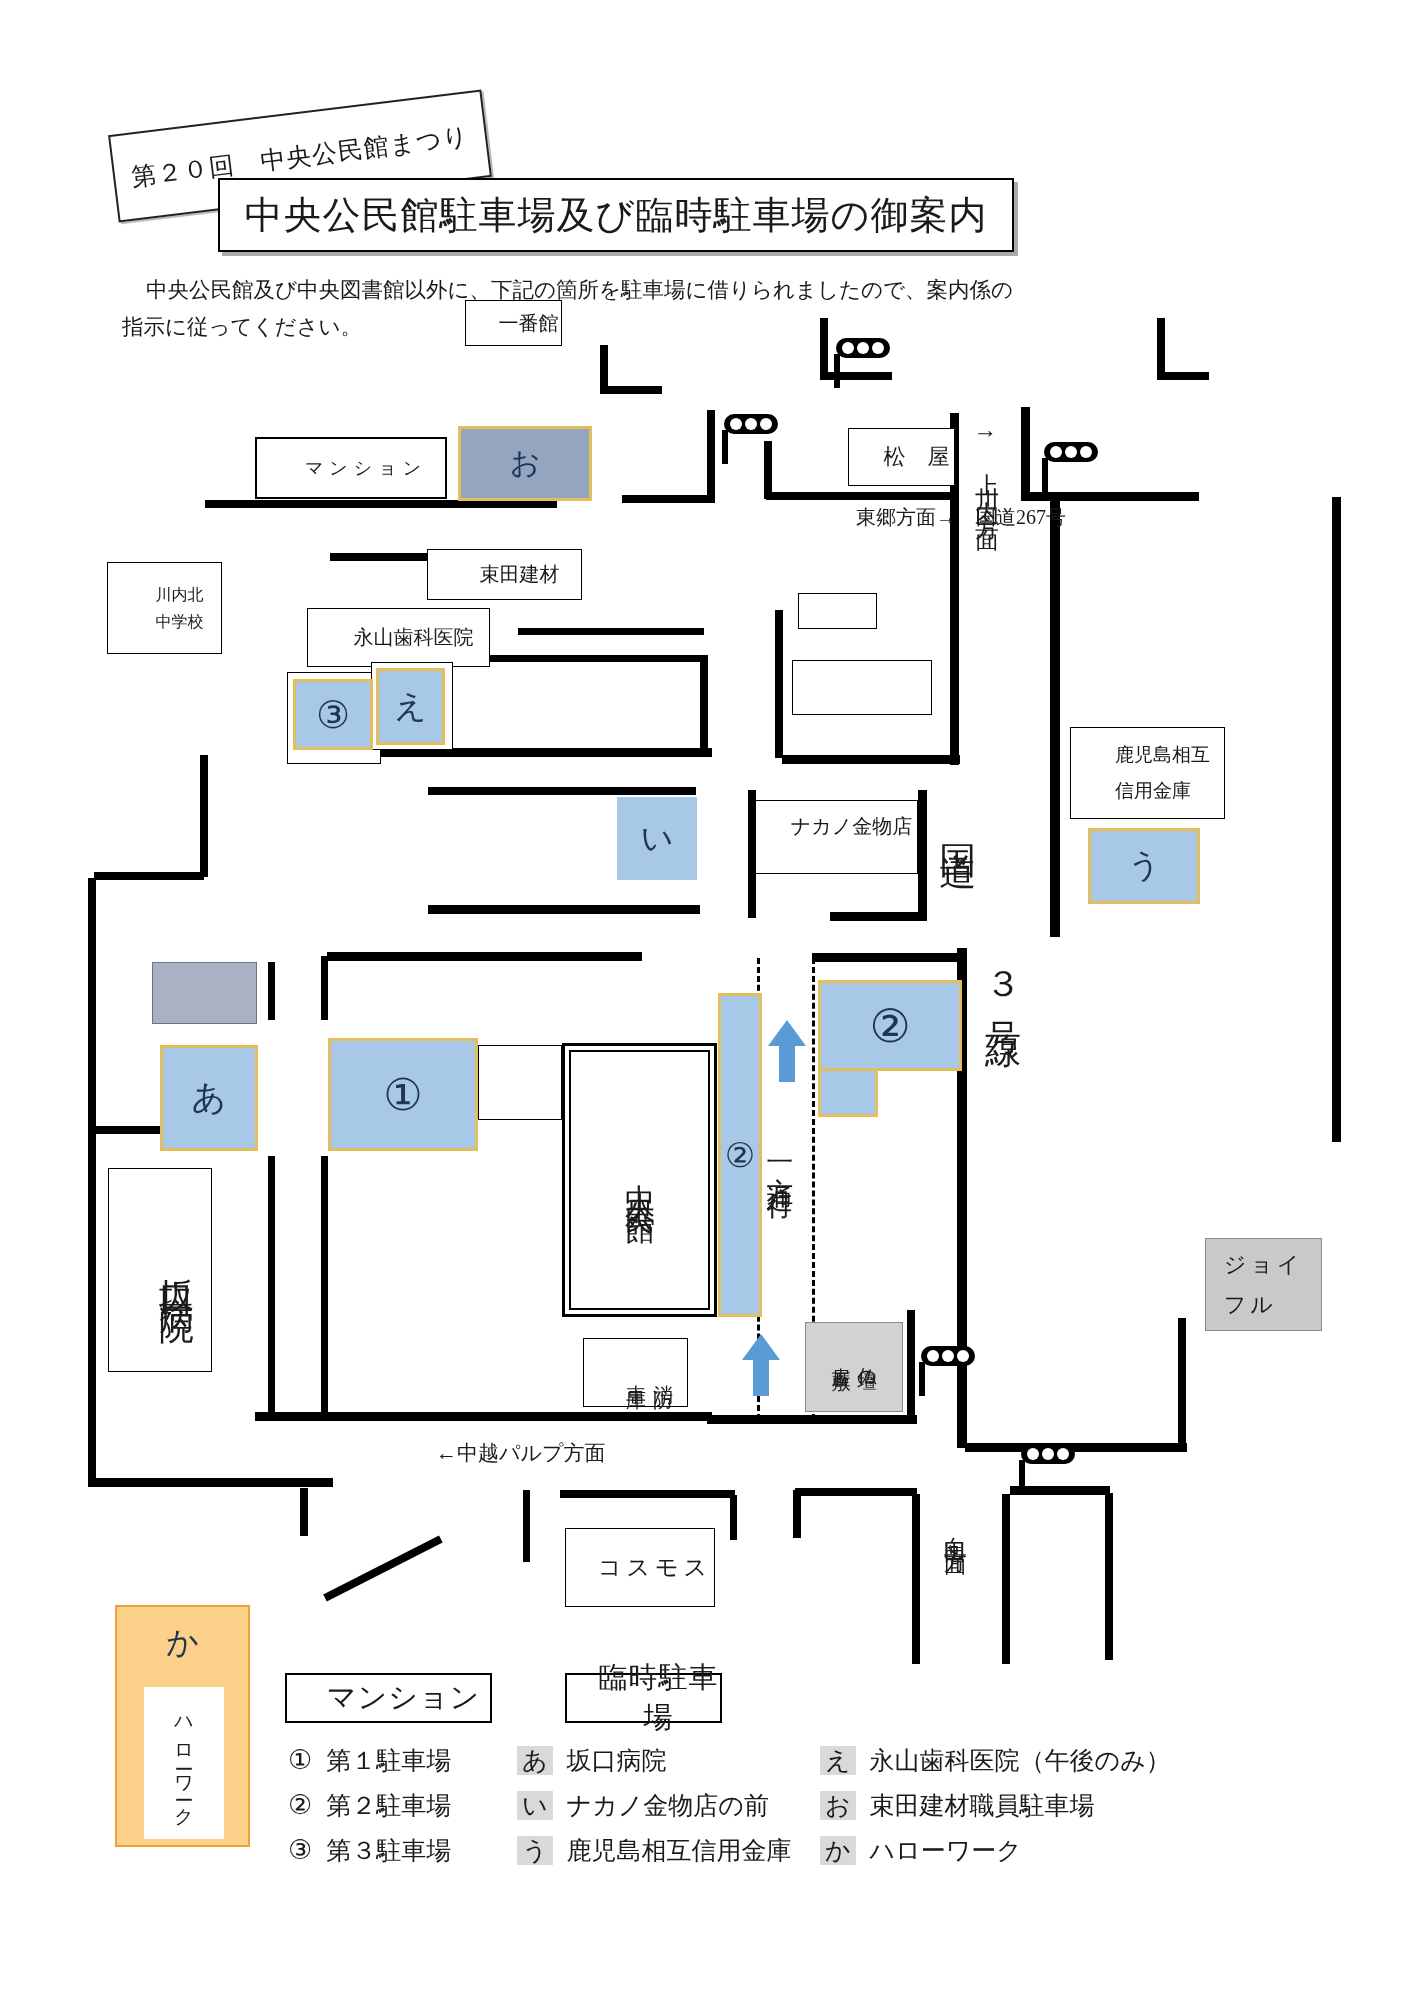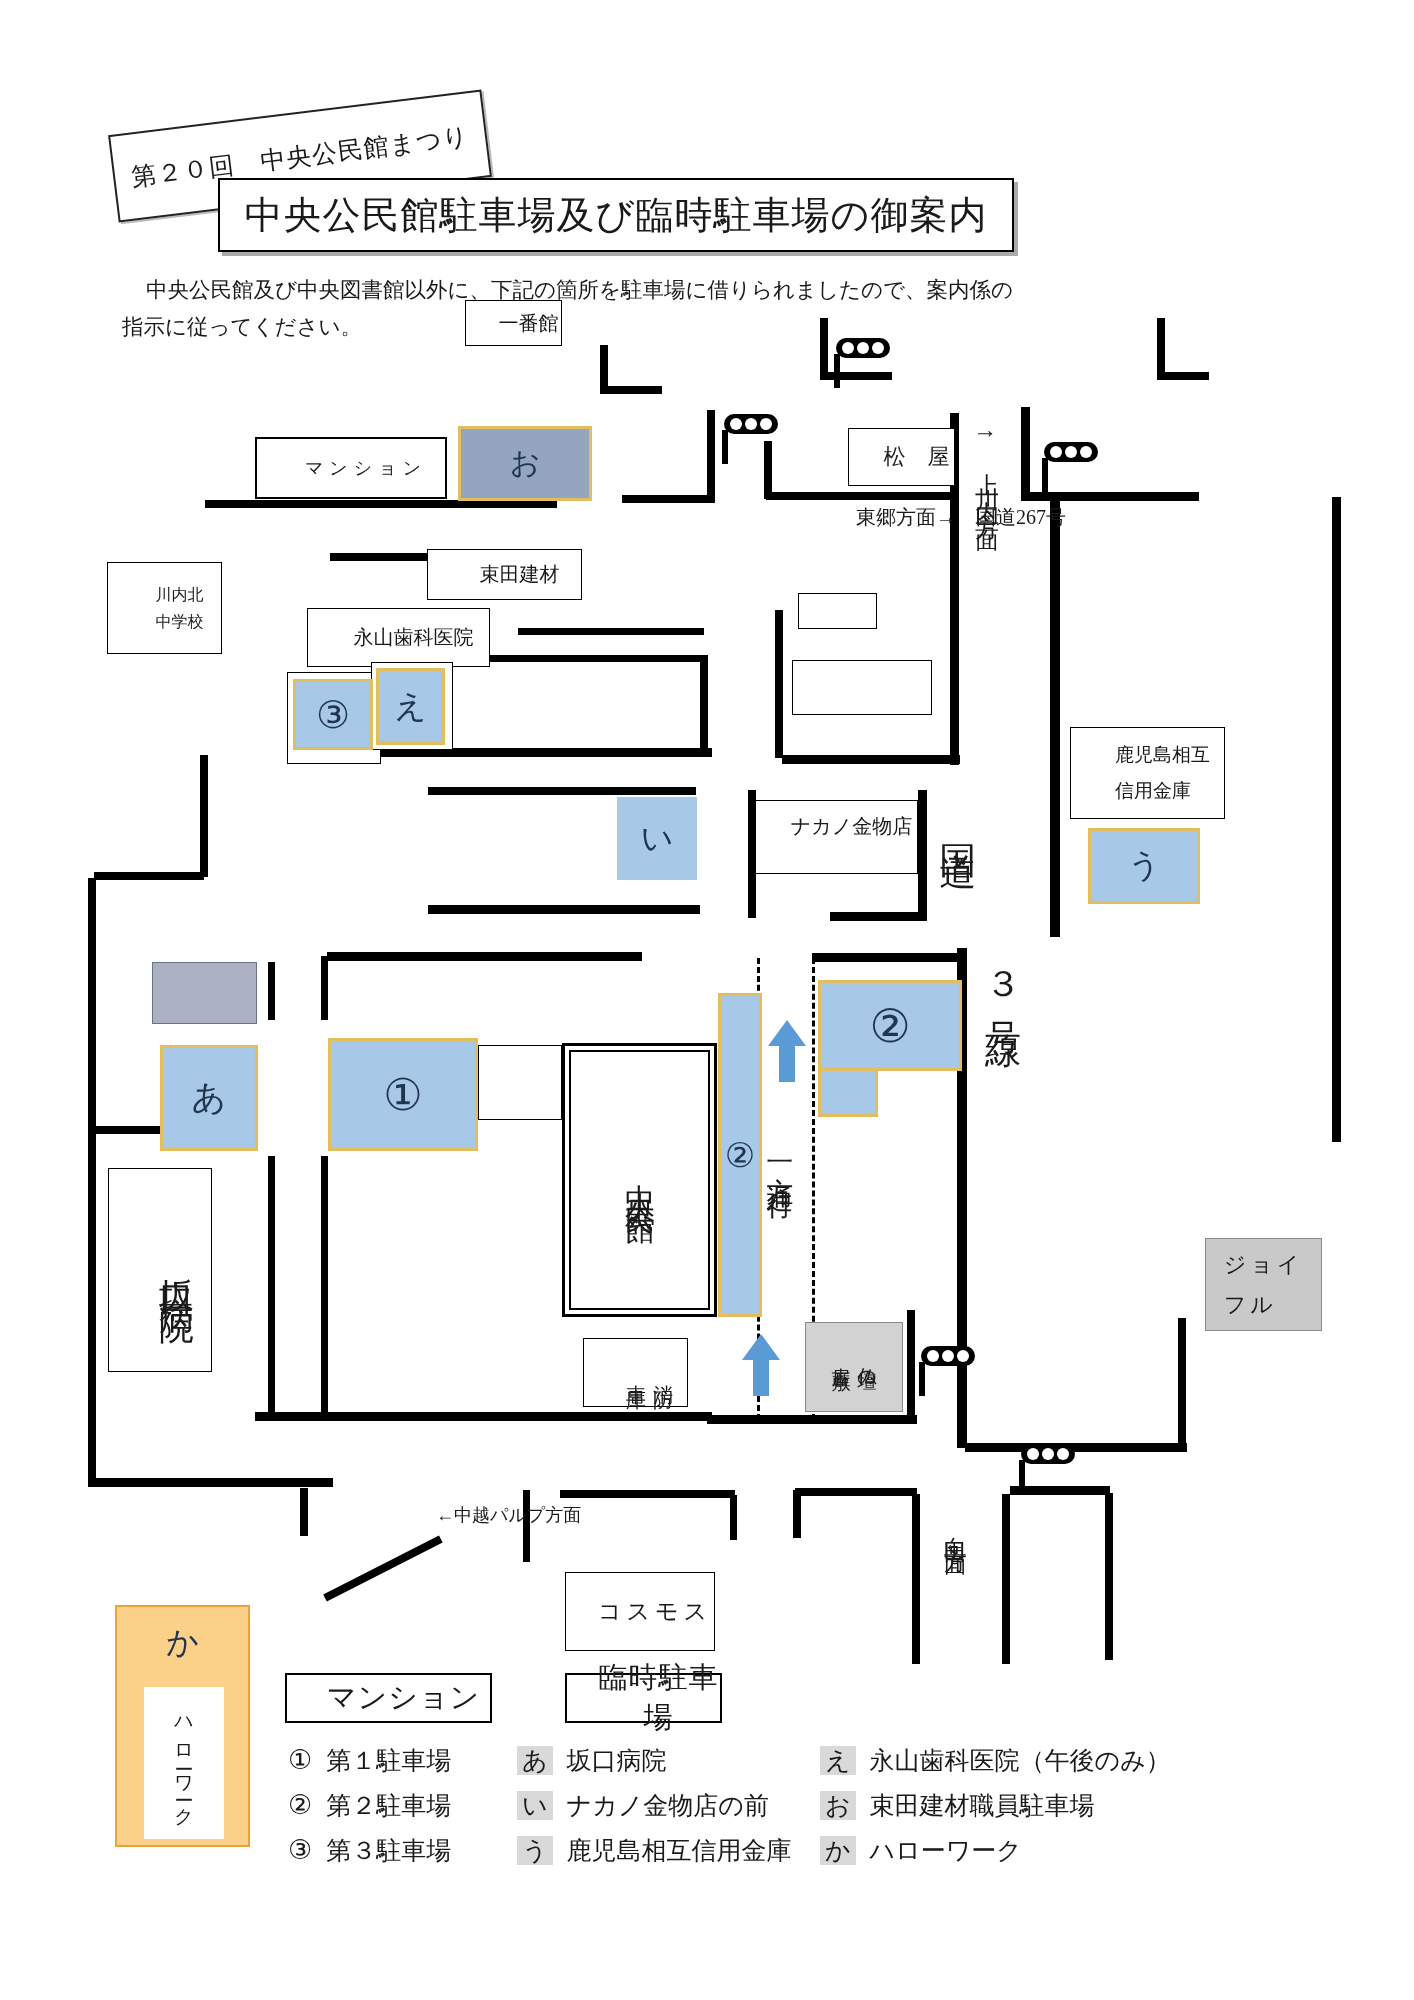--- a/index.html
+++ b/index.html
@@ -139,21 +139,21 @@
   <div class="abs" style="left:562px;top:1043px;width:155px;height:274px;border:3px solid #000;background:#fff;box-sizing:border-box;">
     <div class="abs" style="inset:4px;border:2px solid #000;display:flex;align-items:center;justify-content:center;">
       <span class="vtext" style="font-size:30px;letter-spacing:8px;">中央公民館</span>
     </div>
   </div>
 
   <div class="wbox thin" style="left:583px;top:1338px;width:105px;height:69px;">
     <span class="vtext pre" style="font-size:20px;letter-spacing:4px;">消防
 車庫</span>
     </div>
-  <div class="wbox thin" style="left:565px;top:1528px;width:150px;height:79px;font-size:23px;letter-spacing:5px;margin-top:44px;">
+  <div class="wbox thin" style="left:565px;top:1528px;width:150px;height:79px;font-size:23px;letter-spacing:5px;">
     <span>コスモス</span>
     </div>
 
   <div class="wbox thin" style="left:798px;top:593px;width:79px;height:36px;"></div>
   <div class="wbox thin" style="left:792px;top:660px;width:140px;height:55px;"></div>
   <div class="wbox thin" style="left:478px;top:1045px;width:84px;height:75px;"></div>
   <div class="wbox thin" style="left:287px;top:672px;width:94px;height:92px;"></div>
   <div class="wbox thin" style="left:371px;top:662px;width:82px;height:88px;"></div>
 
   <div class="graybluebox" style="left:152px;top:962px;width:105px;height:62px;"></div>
@@ -235,21 +235,21 @@
         <i></i>
         <i></i>
         <i></i>
       </span></div>
 
   <div class="maplabel vtext" style="left:972px;top:428px;font-size:24px;letter-spacing:14px;">↑上川内方面</div>
   <div class="maplabel" style="left:856px;top:505px;font-size:20px;">東郷方面→　国道267号</div>
   <div class="maplabel vtext" style="left:934px;top:815px;font-size:37px;letter-spacing:10px;">国道</div>
   <div class="maplabel vtext" style="left:980px;top:945px;font-size:36px;letter-spacing:12px;">３号線</div>
   <div class="maplabel vtext" style="left:762px;top:1148px;font-size:27px;letter-spacing:8px;">一方通行</div>
-  <div class="maplabel" style="left:436px;top:1504px;font-size:18px;">←中越パルプ方面</div>
+  <div class="maplabel" style="left:436px;top:1440px;font-size:21px;">←中越パルプ方面</div>
   <div class="maplabel vtext" style="left:940px;top:1518px;font-size:23px;letter-spacing:6px;">向田方面↓</div>
 
   <div class="wbox" style="left:285px;top:1673px;width:207px;height:50px;font-size:29px;letter-spacing:1px;">
     <span>マンション</span>
     </div>
   <div class="wbox" style="left:565px;top:1673px;width:157px;height:50px;font-size:29px;letter-spacing:1px;">
     <span>臨時駐車場</span>
     </div>
 
   <div class="abs" style="left:288px;top:1738px;">

